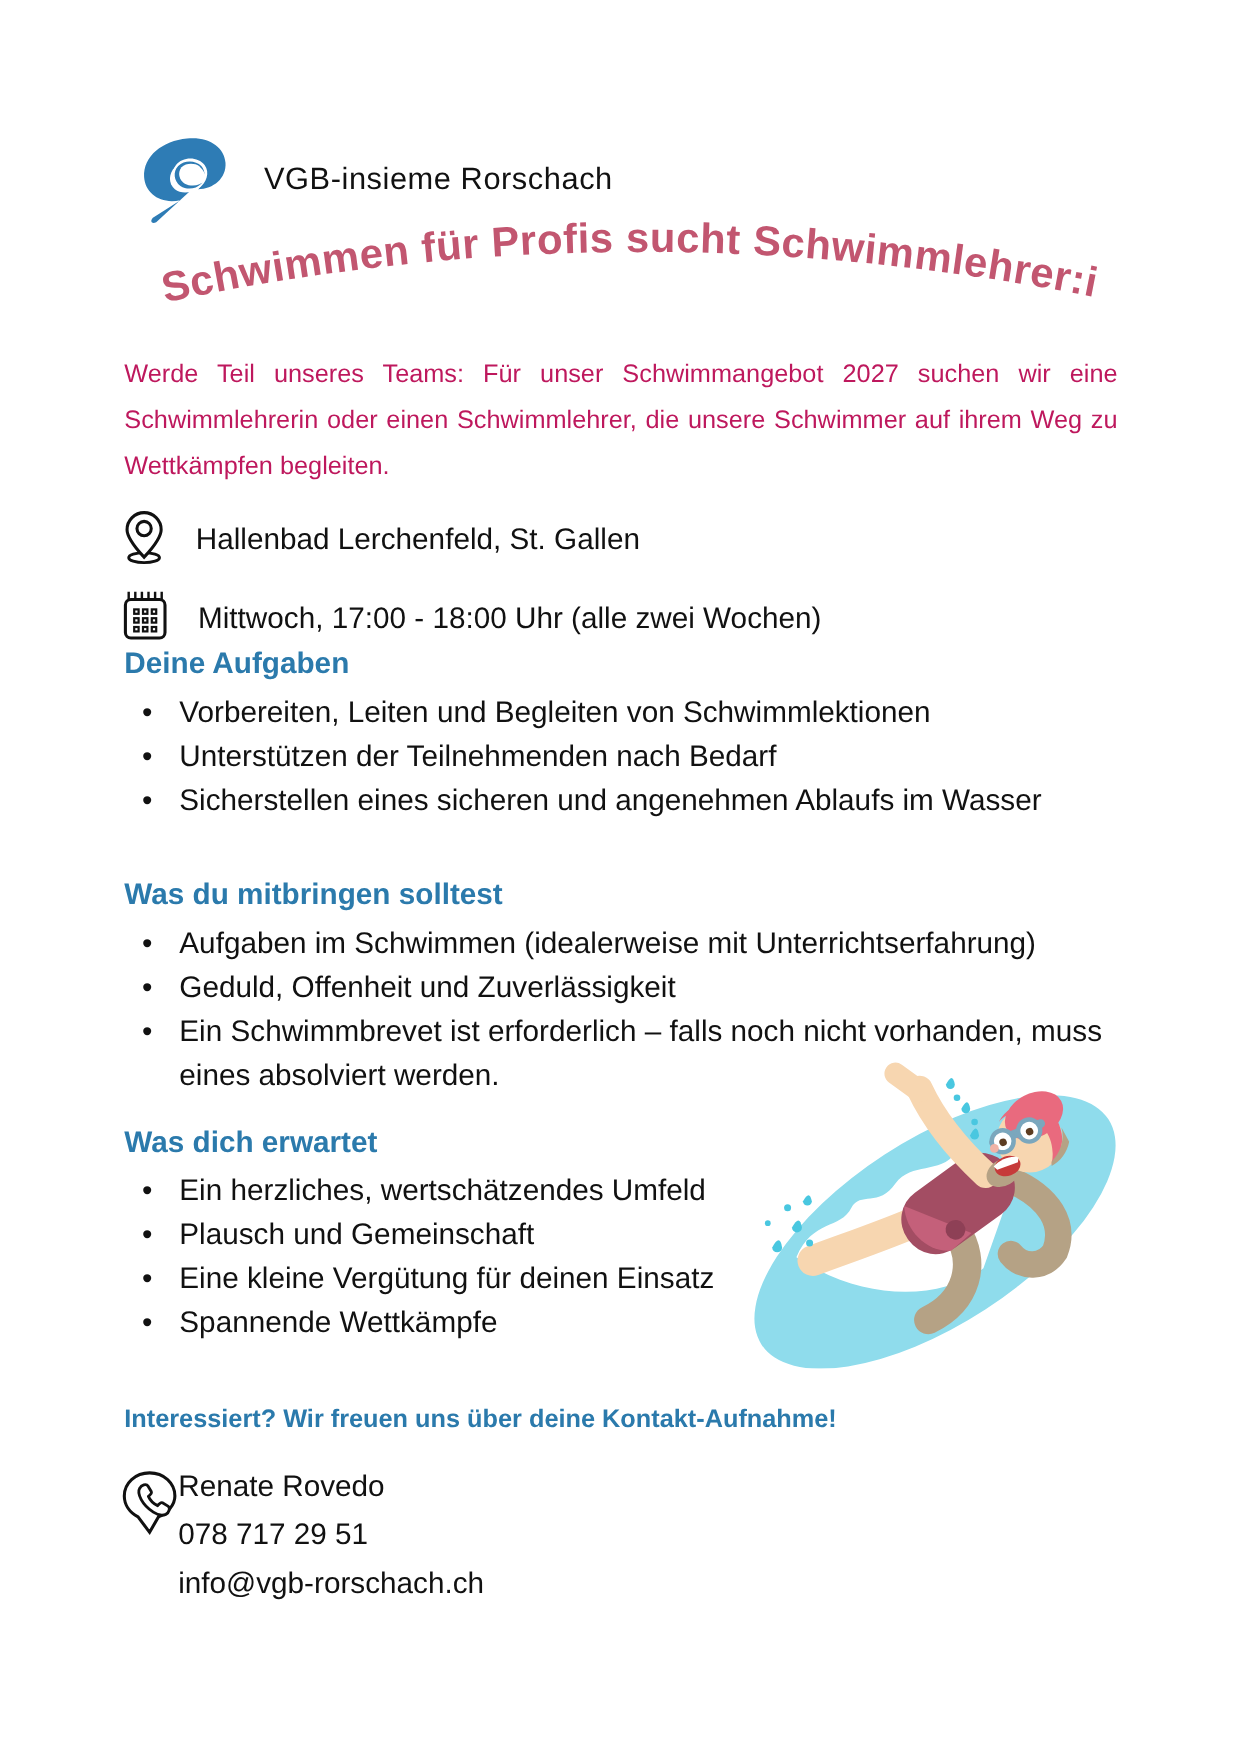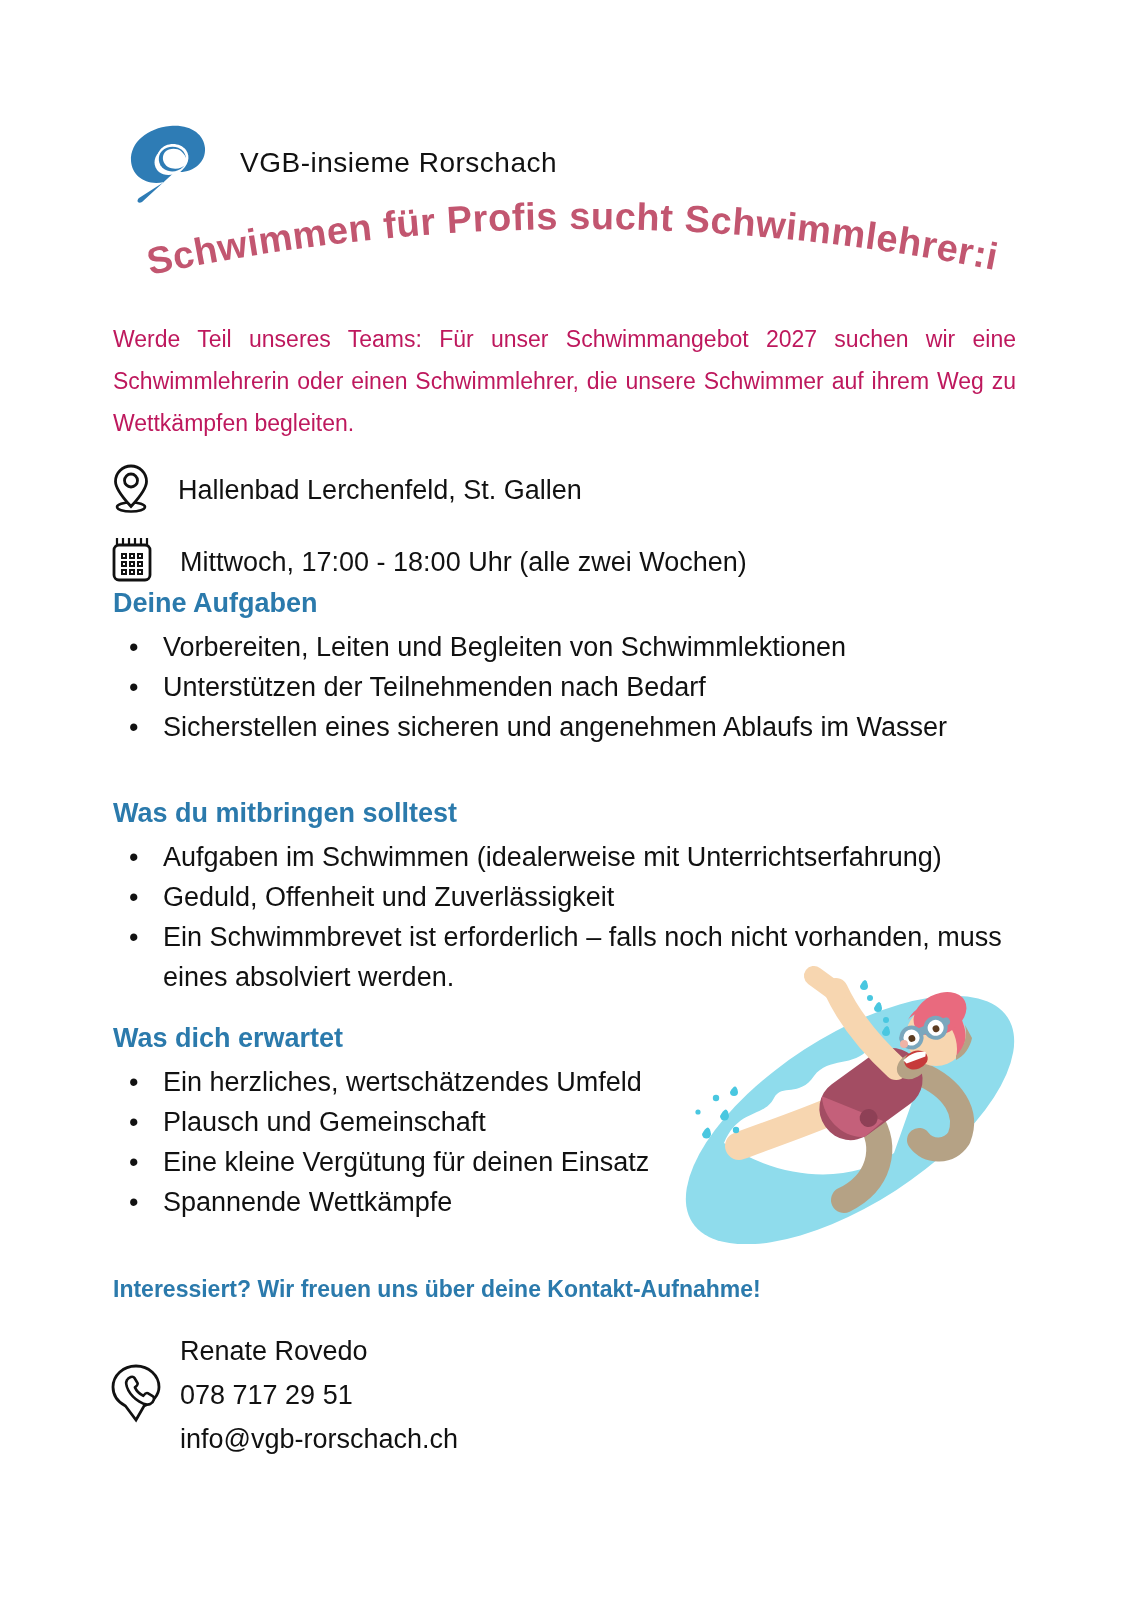--- a/index.html
+++ b/index.html
@@ -59,21 +59,21 @@
   
   .illustration { position:absolute; left:664px; top:948px; width:368px; height:296px; }
 
   
   .cta {
     position:absolute; left:113px; top:1276px; width:940px;
     font-size:23px; font-weight:bold; color:#2b7aac;
   }
 
   
-  .contact { position:absolute; left:110px; top:1336px; display:flex; align-items:center; gap:18px; }
+  .contact { position:absolute; left:110px; top:1336px; display:flex; align-items:flex-start; }
   .contact .phone-badge { flex:0 0 52px; }
   .contact .lines { display:flex; flex-direction:column; gap:13px; font-size:27px; color:#111; }
 </style>
 </head>
 <body>
 
 <div class="page">
 
   <div class="brand-row">
     <span>

